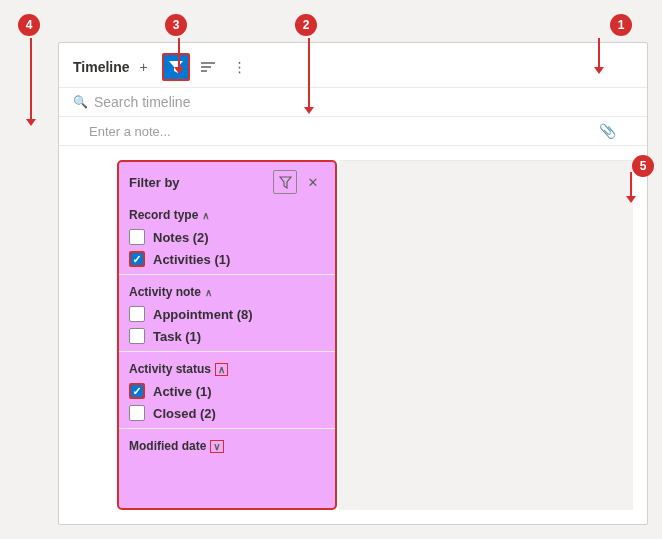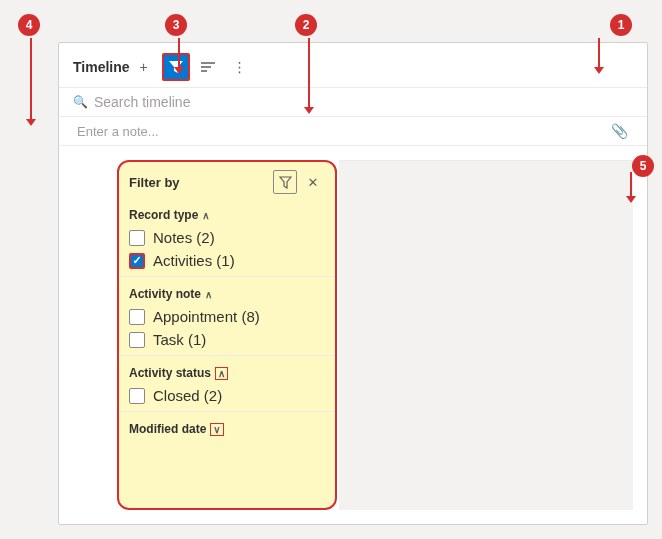--- a/index.html
+++ b/index.html
@@ -165,21 +165,21 @@
       color: #605e5c;
       font-size: 12px;
     }
 
     .search-placeholder {
       font-size: 14px;
       color: #a19f9d;
     }
 
     .note-input {
-      padding: 6px 18px;
+      padding: 6px 30px;
       border-bottom: 1px solid #edebe9;
       display: flex;
       align-items: center;
       justify-content: space-between;
       text-align: center;
     }
 
     .note-placeholder {
       font-size: 13px;
       color: #a19f9d;
@@ -190,23 +190,23 @@
       font-size: 14px;
     }
 
     
     .filter-panel {
       position: absolute;
       top: 117px;
       left: 58px;
       width: 220px;
       bottom: 14px;
-      background: #fef9c3;
+      background: #f0abfc;
       border: 2px solid #d32f2f;
-      border-radius: 12px;
+      border-radius: 5px;
       overflow-y: auto;
       z-index: 5;
     }
 
     .filter-header {
       display: flex;
       align-items: center;
       justify-content: space-between;
       padding: 8px 10px;
     }
@@ -284,22 +284,23 @@
     }
 
     .checkbox-wrapper.checked::after {
       content: '✓';
       color: white;
       font-size: 11px;
       font-weight: bold;
     }
 
     .filter-item-label {
-      font-size: 15px;
+      font-size: 13px;
       color: #323130;
+      font-weight: bold;
     }
 
     .divider-line {
       height: 1px;
       background: #edebe9;
       margin: 4px 0;
     }
 
     
     .filter-item-activities {
@@ -451,20 +452,28 @@
         <span class="filter-item-label">Task (1)</span>
       </div>
 
       <div class="divider-line"></div>
 
       <div class="filter-section-title">
         <span>Activity status</span>
         <span class="chevron" style="border: 1px solid #d32f2f; padding: 0 2px;">∧</span>
       </div>
 
+      <div class="filter-item filter-item-active">
+        <div class="checkbox-wrapper checked"></div>
+        <span class="filter-item-label">Active (1)</span>
+        <div style="position:absolute; left:-38px; top:50%; transform:translateY(-50%); display:flex; align-items:center;">
+
+          <div style="border-top:5px solid transparent; border-bottom:5px solid transparent; border-left:7px solid #d32f2f;"></div>
+        </div>
+      </div>
 
       <div class="filter-item">
         <div class="checkbox-wrapper"></div>
         <span class="filter-item-label">Closed (2)</span>
       </div>
 
       <div class="divider-line"></div>
 
       <div class="filter-section-title">
         <span>Modified date</span>

